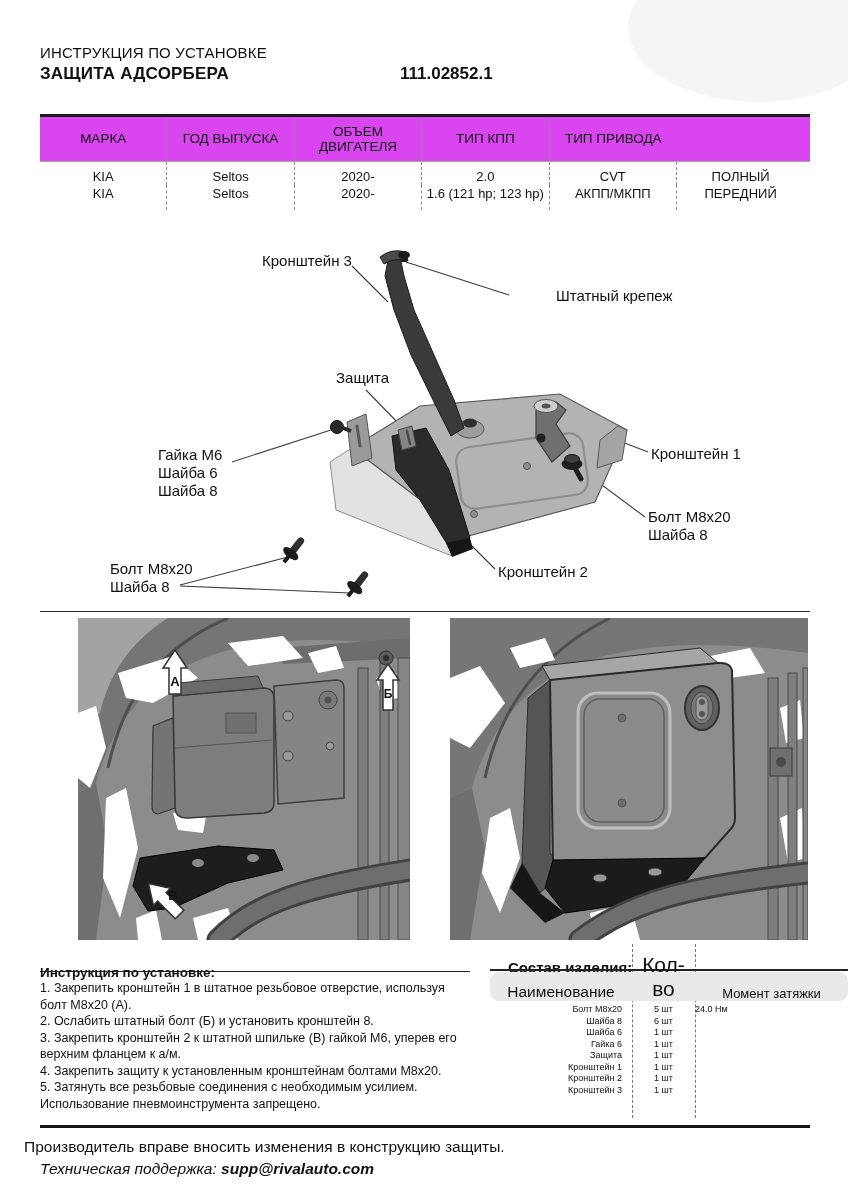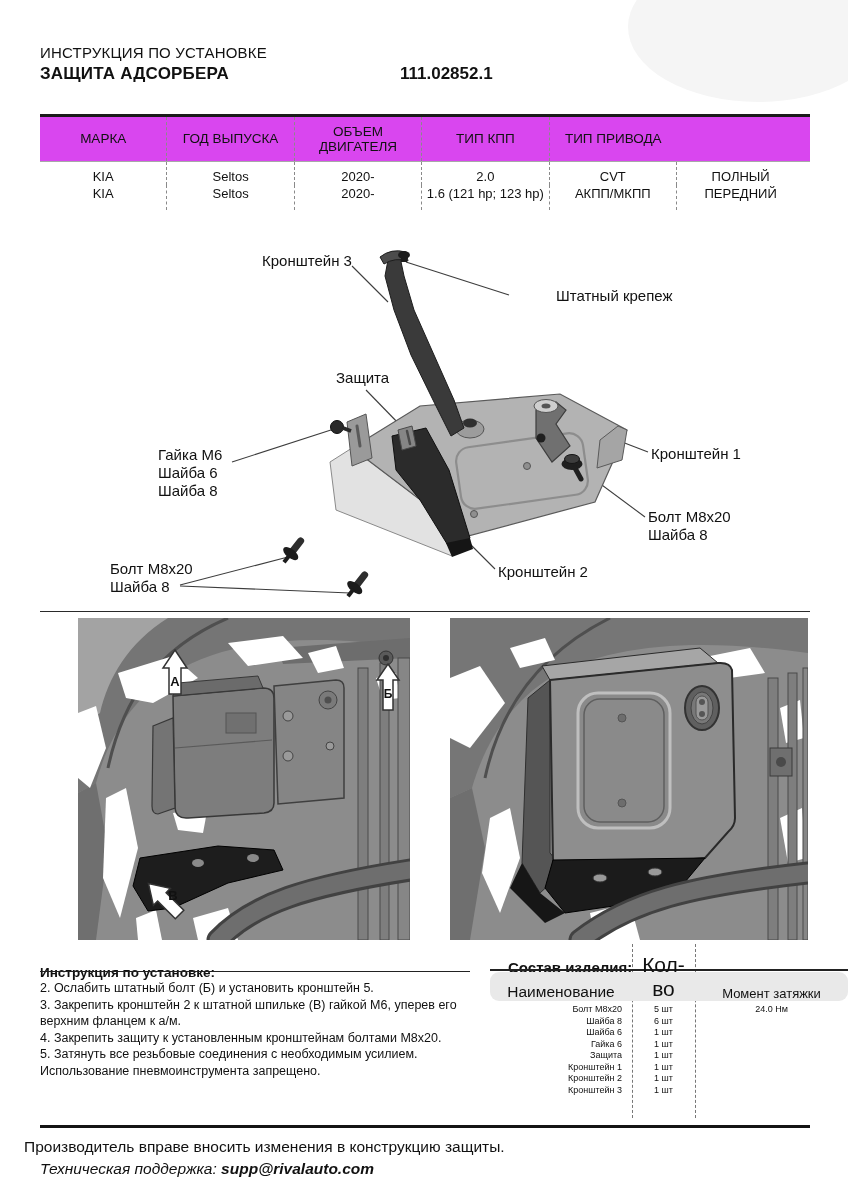--- a/index.html
+++ b/index.html
@@ -51,21 +51,21 @@
   .parts-rule { left:490px; top:969px; width:358px; border-top:2px solid #222; }
   .parts-head { left:490px; top:972px; width:358px; height:29px; background:#e9e9e9;
     display:flex; align-items:flex-end;border-radius:9px; }
   .parts-head .c1 { width:142px; text-align:center; font-size:15.5px; }
   .parts-head .c2 { width:63px;  text-align:center; font-size:21px;margin-top:44px; }
   .parts-head .c3 { width:153px; text-align:center; font-size:13px; white-space:nowrap; }
   .parts-body { left:490px; top:1004px; width:358px; font-size:9px; line-height:11.5px; }
   .parts-row { display:flex; }
   .parts-row .c1 { width:142px; text-align:right; padding-right:10px; box-sizing:border-box; }
   .parts-row .c2 { width:63px; text-align:center; }
-  .parts-row .c3 { width:153px; text-align:center; }
+  .parts-row .c3 { width:153px; }
   .dash-v { width:0; border-left:1px dashed #777; top:944px; height:174px; }
   .dash-v.v1 { left:632px; }
   .dash-v.v2 { left:695px; }
 
   
   .footer-rule { left:40px; top:1125px; width:770px; height:3px; background:#141414; }
   .footer-line1 { left:24px; top:1138px; font-size:15.5px; }
   .footer-line2 { left:40px; top:1160px; font-size:15.5px;font-style:italic; }
   .footer-line2 b { font-weight:bold; }
 </style>
@@ -306,21 +306,22 @@
       <ellipse cx="150" cy="260" rx="7" ry="4" fill="#999" stroke="#333"></ellipse>
       <ellipse cx="205" cy="254" rx="7" ry="4" fill="#999" stroke="#333"></ellipse>
     </g>
     <path d="M130,322 C180,283 240,268 358,255" stroke="#424242" stroke-width="23" fill="none" stroke-linecap="round"></path>
     <path d="M130,322 C180,283 240,268 358,255" stroke="#6e6e6e" stroke-width="17" fill="none" stroke-linecap="round"></path>
   </svg>
 
   <div class="abs inst-heading">Инструкция по установке:</div>
   <div class="abs inst-rule"></div>
   <div class="abs inst-steps">
-    <div>2. Ослабить штатный болт (Б) и установить кронштейн 5.</div>
+    <div>1. Закрепить кронштейн 1 в штатное резьбовое отверстие, используя болт М8х20 (А).</div>
+    <div>2. Ослабить штатный болт (Б) и установить кронштейн 8.</div>
     <div>3. Закрепить кронштейн 2 к штатной шпильке (В) гайкой М6, уперев его верхним фланцем к а/м.</div>
     <div>4. Закрепить защиту к установленным кронштейнам болтами М8х20.</div>
     <div>5. Затянуть все резьбовые соединения с необходимым усилием.</div>
     <div>Использование пневмоинструмента запрещено.</div>
   </div>
 
   <div class="abs dash-v v1"></div>
   <div class="abs dash-v v2"></div>
   <div class="abs parts-heading">Состав изделия:</div>
   <div class="abs parts-rule"></div>

